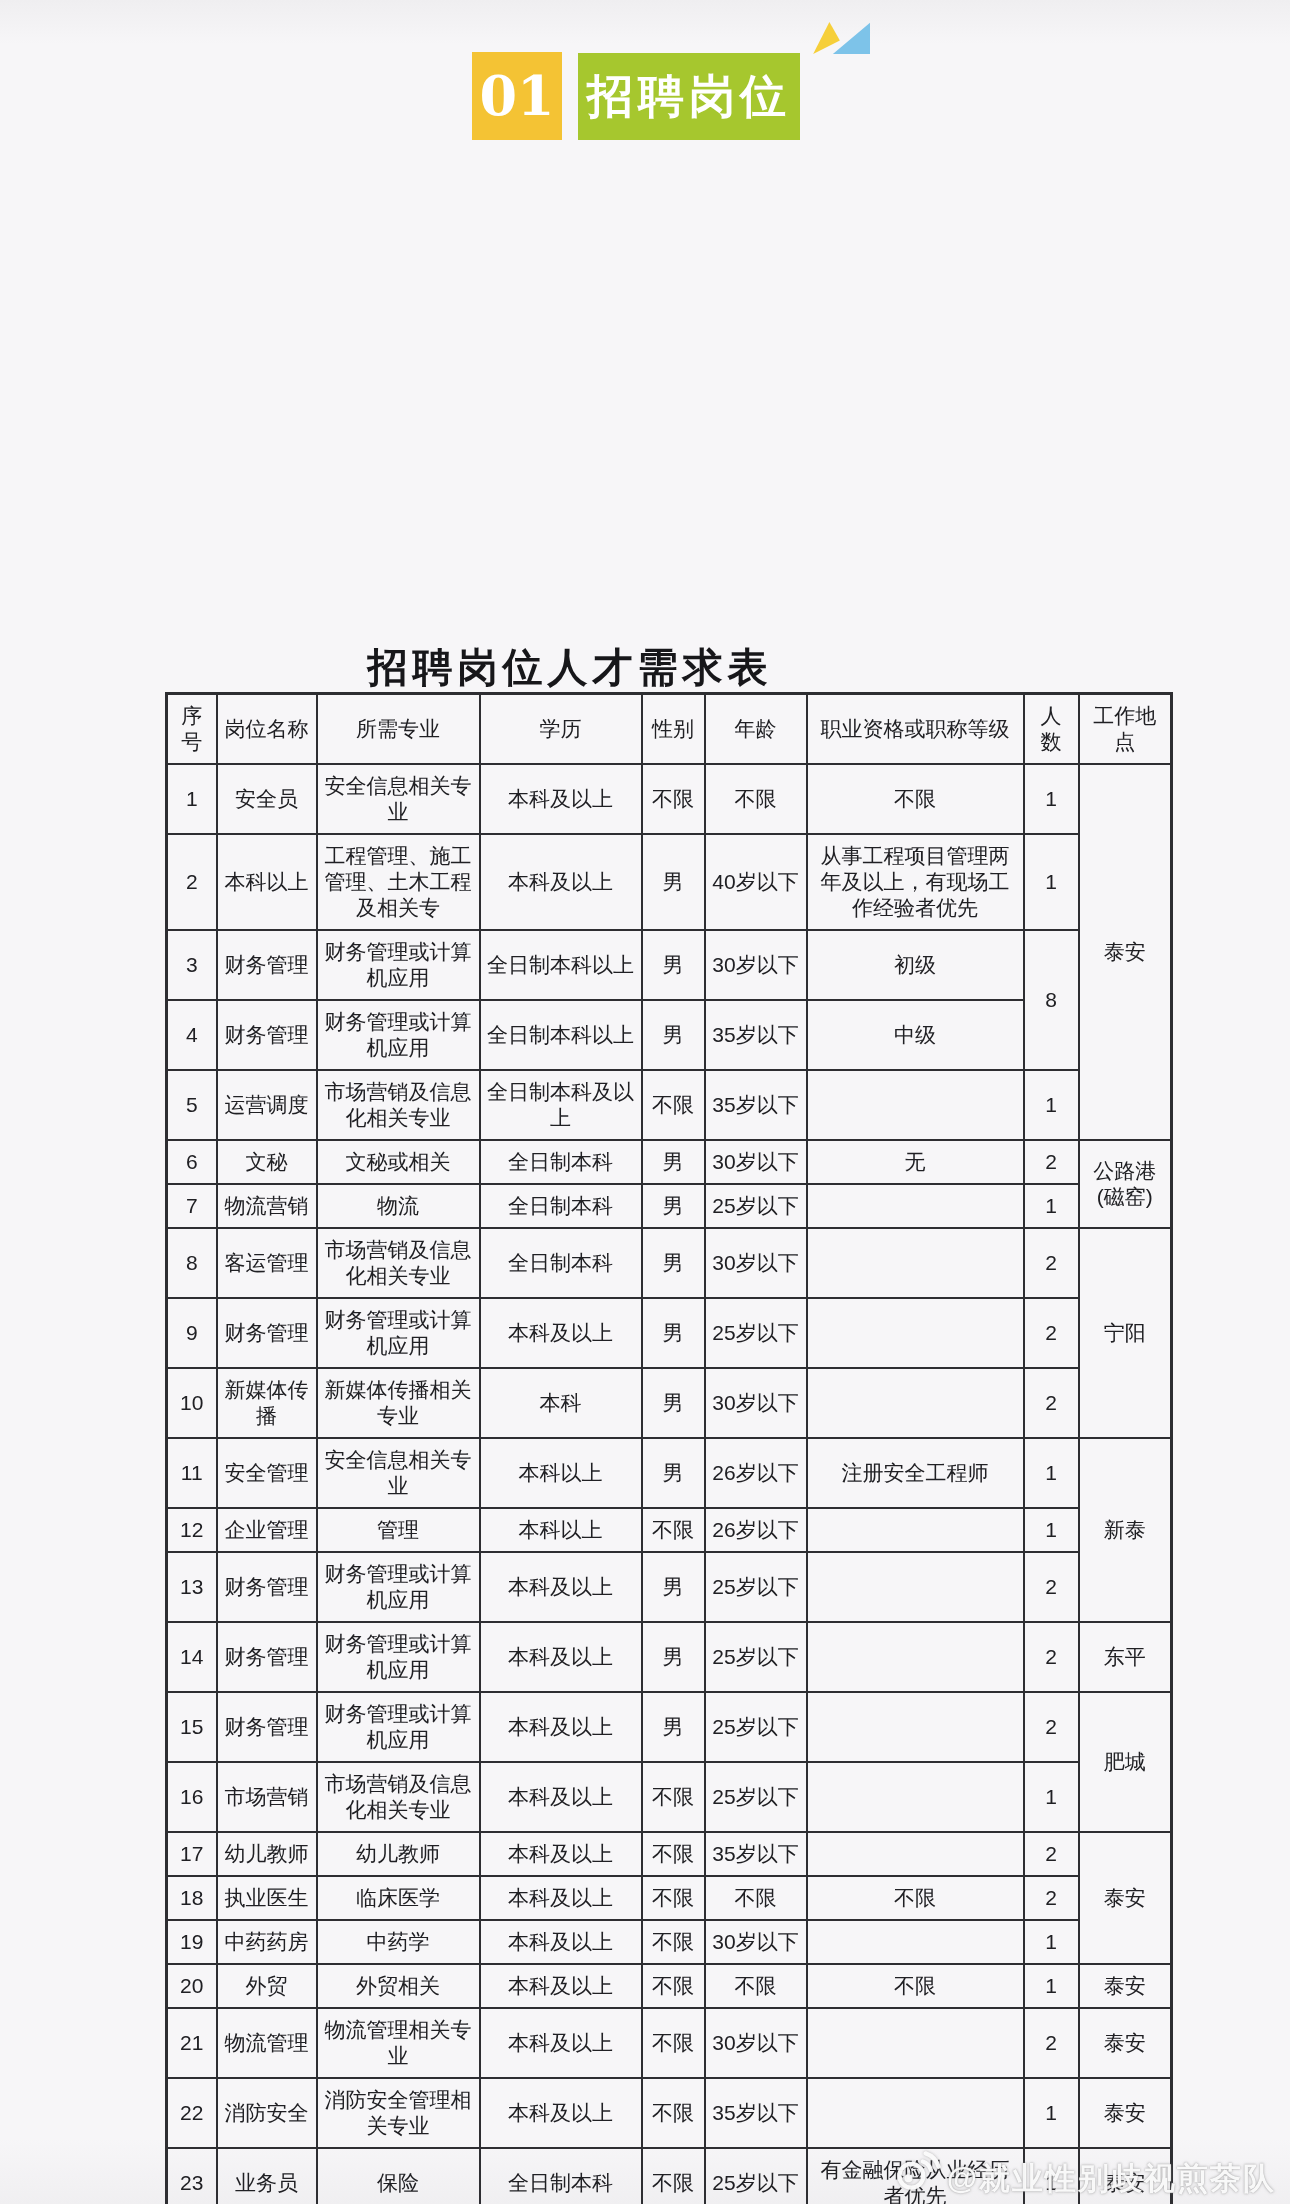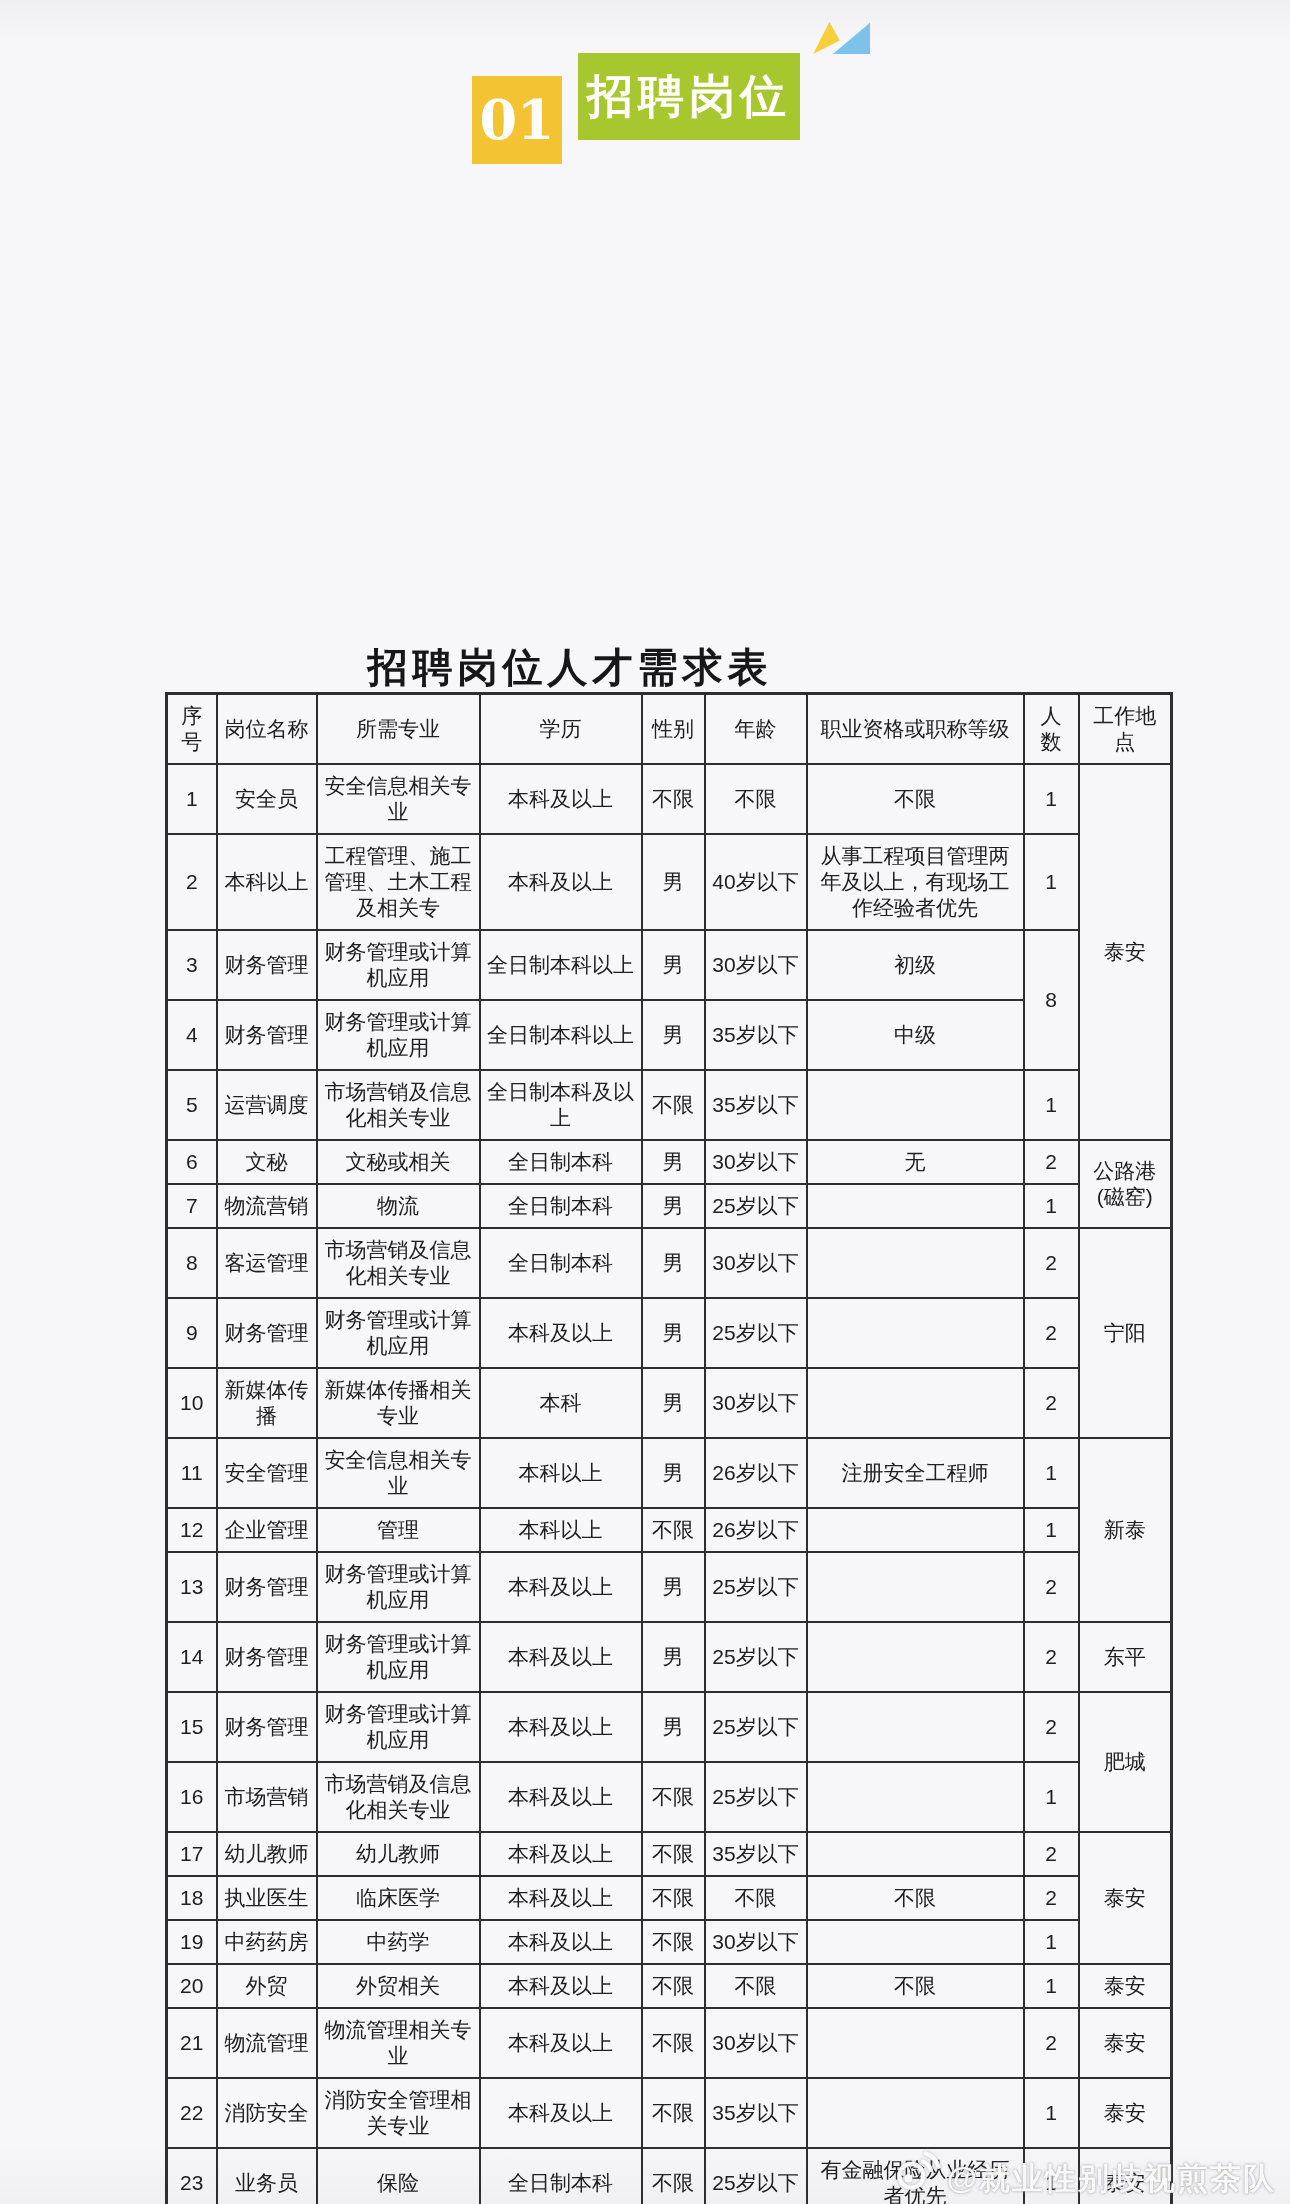--- a/index.html
+++ b/index.html
@@ -11,21 +11,21 @@
   }
   #page{
     position:relative;width:1290px;height:2204px;
     background:linear-gradient(180deg,#efeef0 0%,#f7f6f8 2%,#f7f6f8 97%,#f0eff1 100%);
   }
   
   .banner-number{
     position:absolute;left:472px;top:52px;width:90px;height:88px;
     display:flex;align-items:center;justify-content:center;
     color:#ffffff;font-family:"DejaVu Serif","Liberation Serif",serif;
-    font-size:54px;font-weight:700;margin-top:24px;
+    font-size:54px;font-weight:700;
   }
   .banner-title{
     position:absolute;left:578px;top:53px;width:222px;height:87px;
     display:flex;align-items:center;justify-content:center;
     color:#ffffff;font-size:46px;font-weight:700;letter-spacing:5px;
   }
   .banner-deco{position:absolute;left:812px;top:22px;width:58px;height:32px;}
   .deco-tri{position:absolute;top:0;left:0;width:100%;height:100%;}
   .deco-tri.yellow{clip-path:polygon(2% 100%,30% 0%,48% 58%);}
   .deco-tri.blue{clip-path:polygon(36% 100%,100% 2%,100% 100%);}

